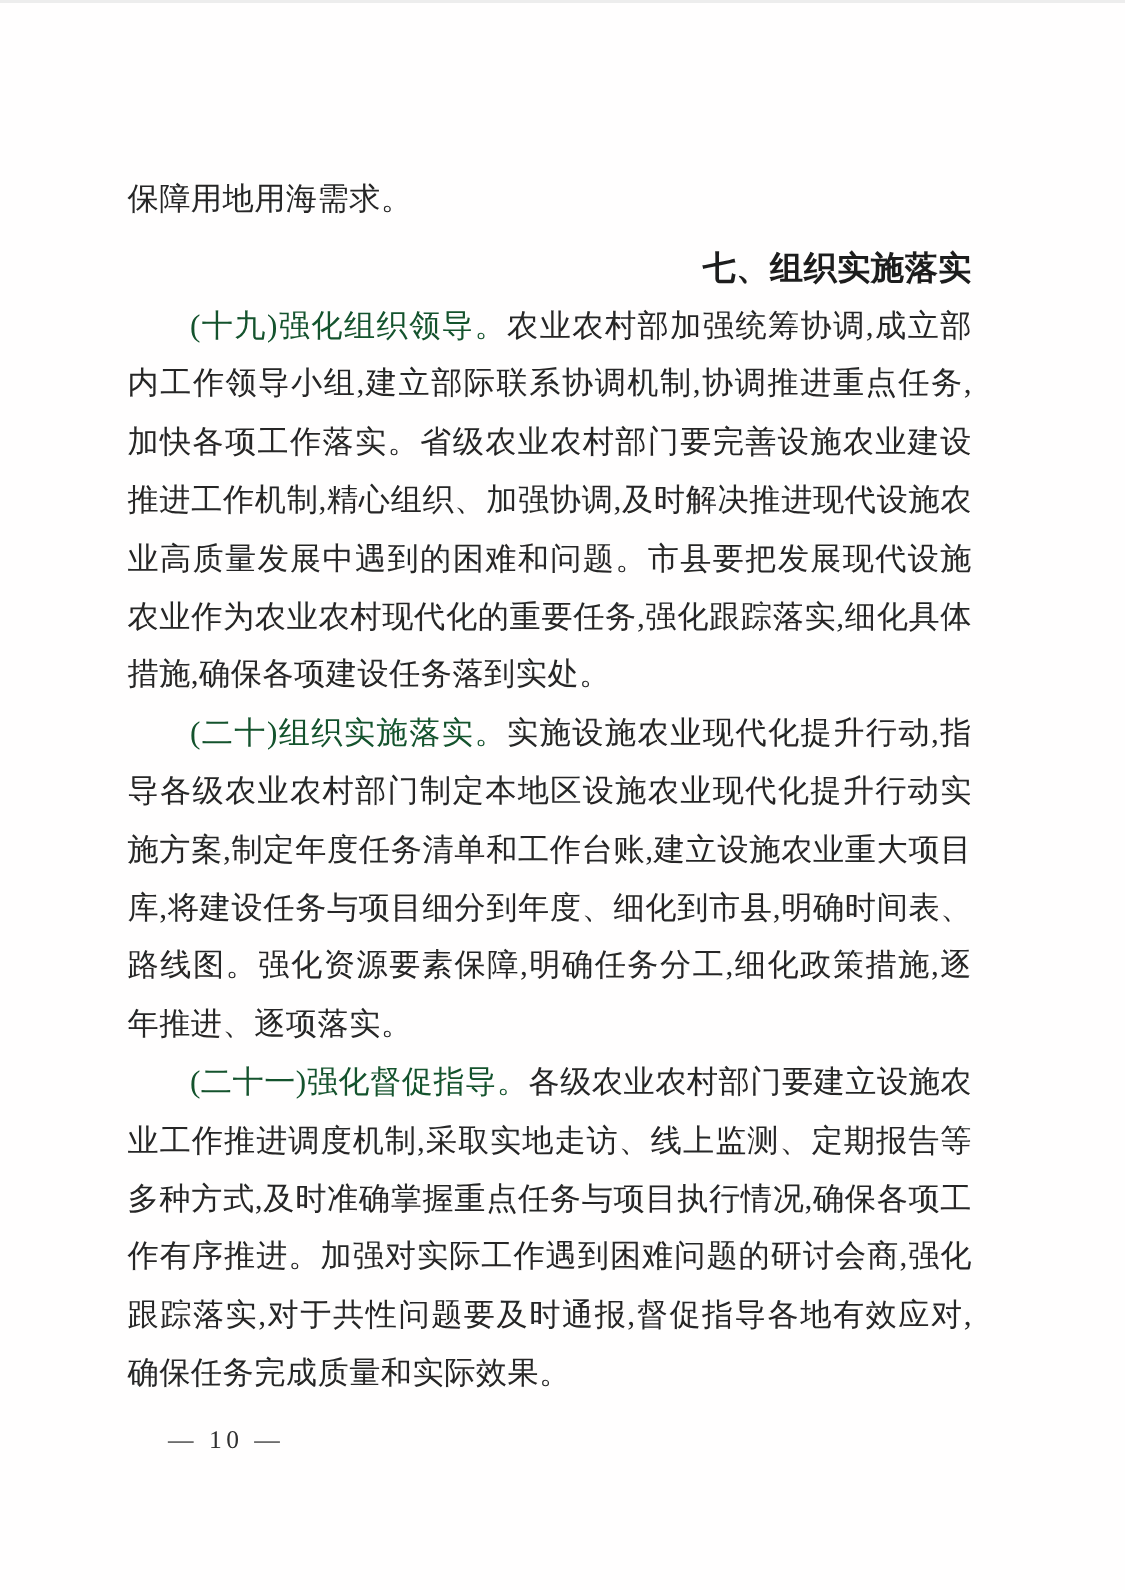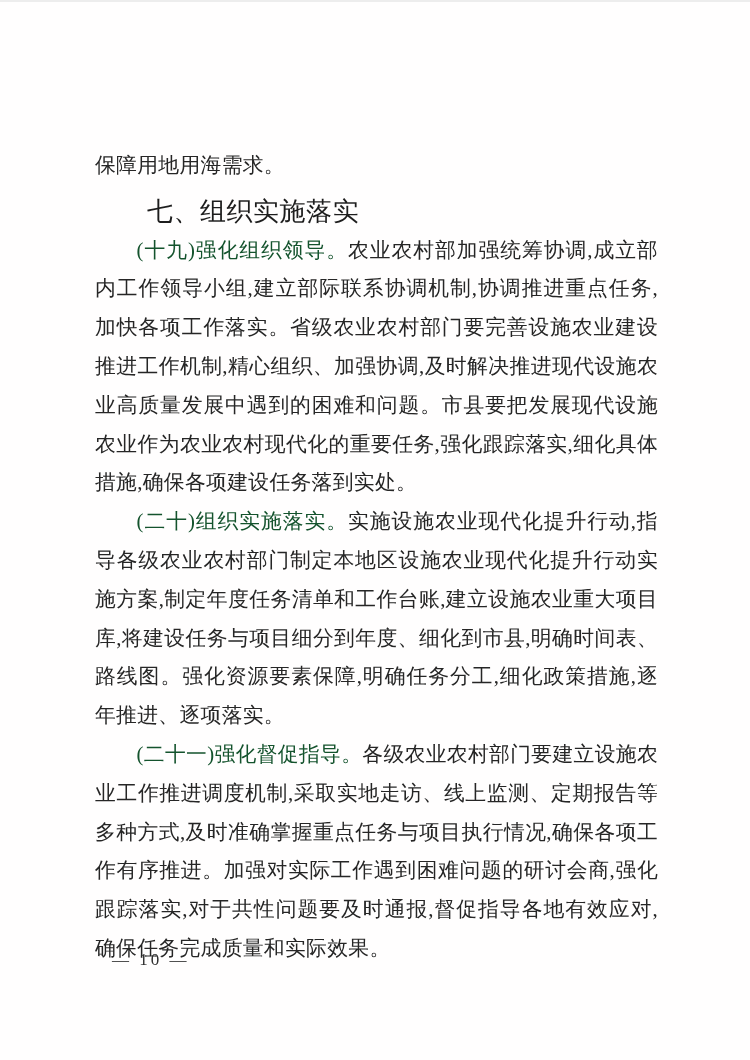--- a/index.html
+++ b/index.html
@@ -24,48 +24,48 @@
   .scan-edge {
     position: absolute;
     top: 0;
     left: 0;
     width: 750px;
     height: 2px;
     background: #ededed;
   }
   .content {
     position: absolute;
-    left: 95px;
+    left: 85px;
     top: 114px;
     width: 563px;
-    margin-top: 32px;
   }
   p.body-text {
     margin: 0;
     font-size: 20.8px;
     line-height: 38.8px;
     text-align: justify;
     text-justify: inter-character;
     text-indent: 2em;
     letter-spacing: 0.015em;
     color: #262626;
   }
   p.continuation {
     text-indent: 0;
   }
   h2.section-heading {
     margin: 7px 0 0 0;
     padding: 0;
-    font-size: 26px;
+    font-size: 22px;
     line-height: 38.8px;
-    font-weight: normal;
+    font-weight: bold;
     font-family: "Liberation Sans", "DejaVu Sans", sans-serif;
     text-indent: 2em;
     color: #1d1d1d;
     letter-spacing: 0.02em;
+    text-align: right;
   }
   .lead {
     font-weight: normal;
     color: #14532d;
   }
   .page-footer {
     position: absolute;
     left: 112px;
     top: 946px;
   }

